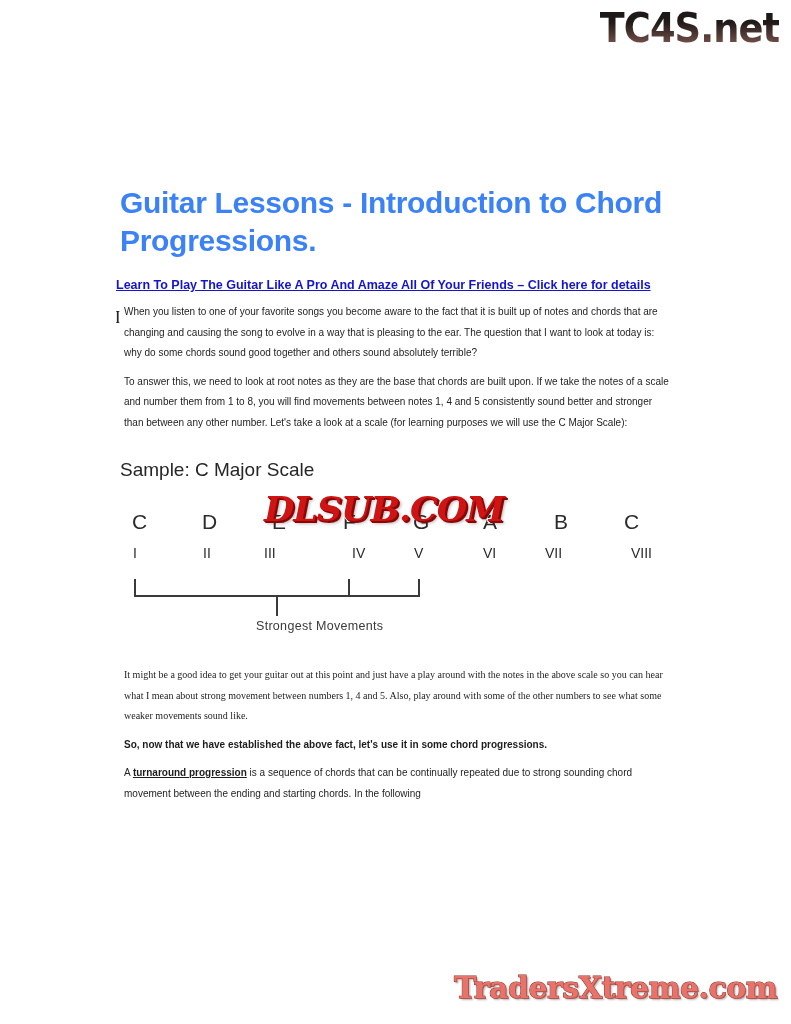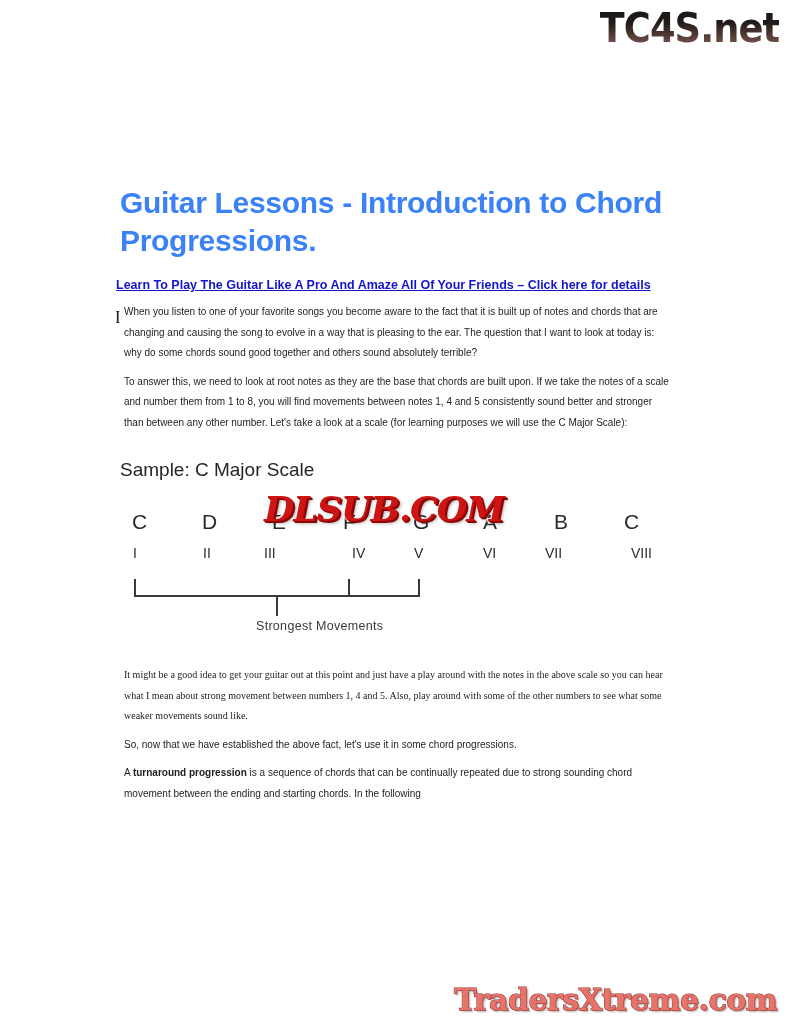--- a/index.html
+++ b/index.html
@@ -77,23 +77,23 @@
   p.body {
     margin: 8px;
     padding: 0;
     font-size: 10px;
     line-height: 20.5px;
     color: #1d1d1d;
   }
   .p1 { margin-top: 22px; }
   .p2 { margin-top: 22px; }
   .p3 { margin-top: 20px; font-family: Liberation Serif, serif; }
-  .p4 { margin-top: 20px; }
+  .p4 { margin-top: 20px; font-weight: bold; }
   .p5 { margin-top: 20px; }
-  p.body b { font-weight: bold; }
+  p.body b { font-weight: bold; text-decoration: underline; }
 
   
   .figure {
     position: relative;
     margin-top: 12px;
     height: 212px;
     width: 562px;
   }
   .fig-caption {
     position: absolute;
@@ -174,21 +174,21 @@
       -1px -1px 0 #ffffff,
        3px 3px 3px rgba(0,0,0,0.28);
     white-space: nowrap;
     pointer-events: none;
   }
 
   
   .footer-logo {
     position: absolute;
     right: 14px;
-    bottom: 4px;
+    bottom: 16px;
     font-family: "DejaVu Serif", serif;
     font-weight: bold;
     font-size: 30px;
     line-height: 40px;
     letter-spacing: -0.5px;
     color: #e8736b;
     -webkit-text-stroke: 1px #8a3028;
     paint-order: stroke fill;
     text-shadow:
        1px 1px 0 #b5554c,

